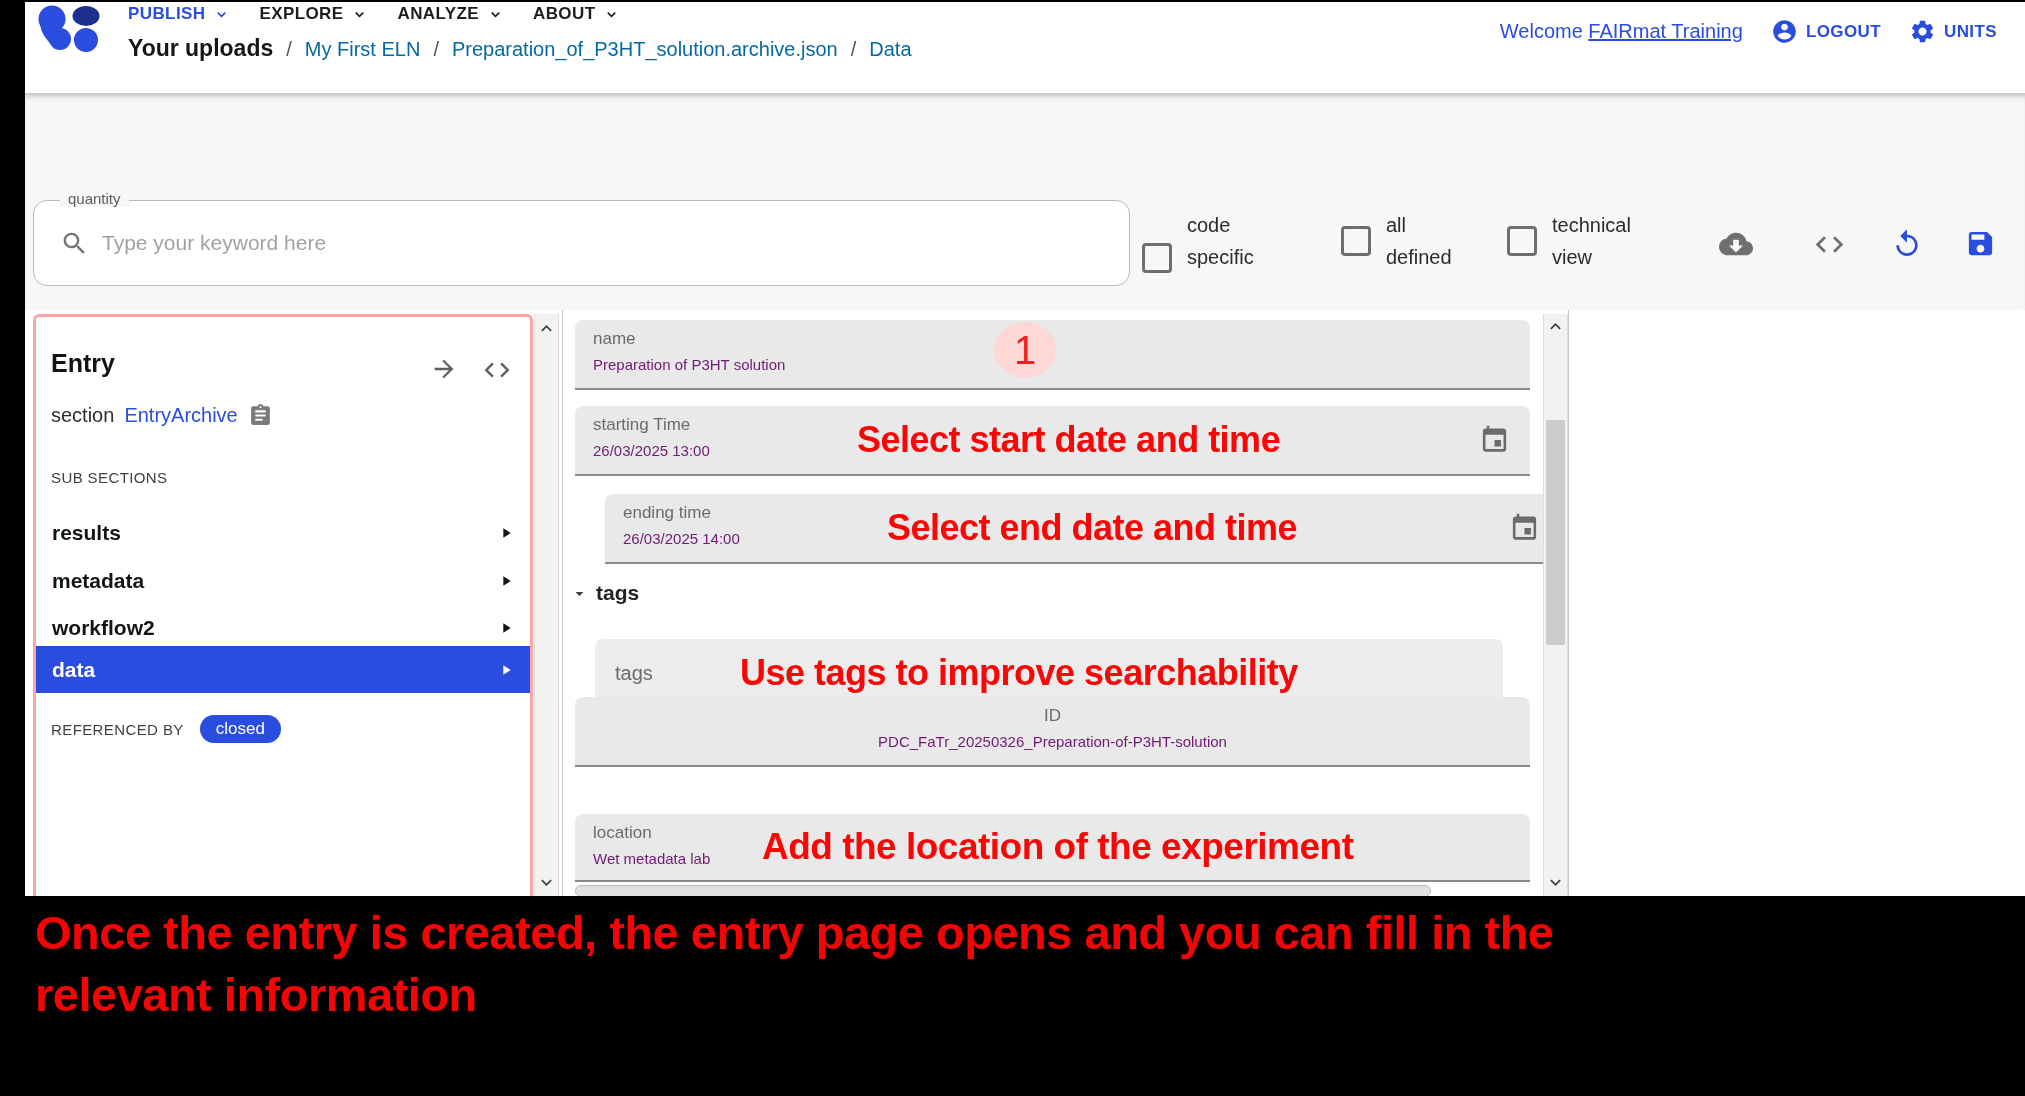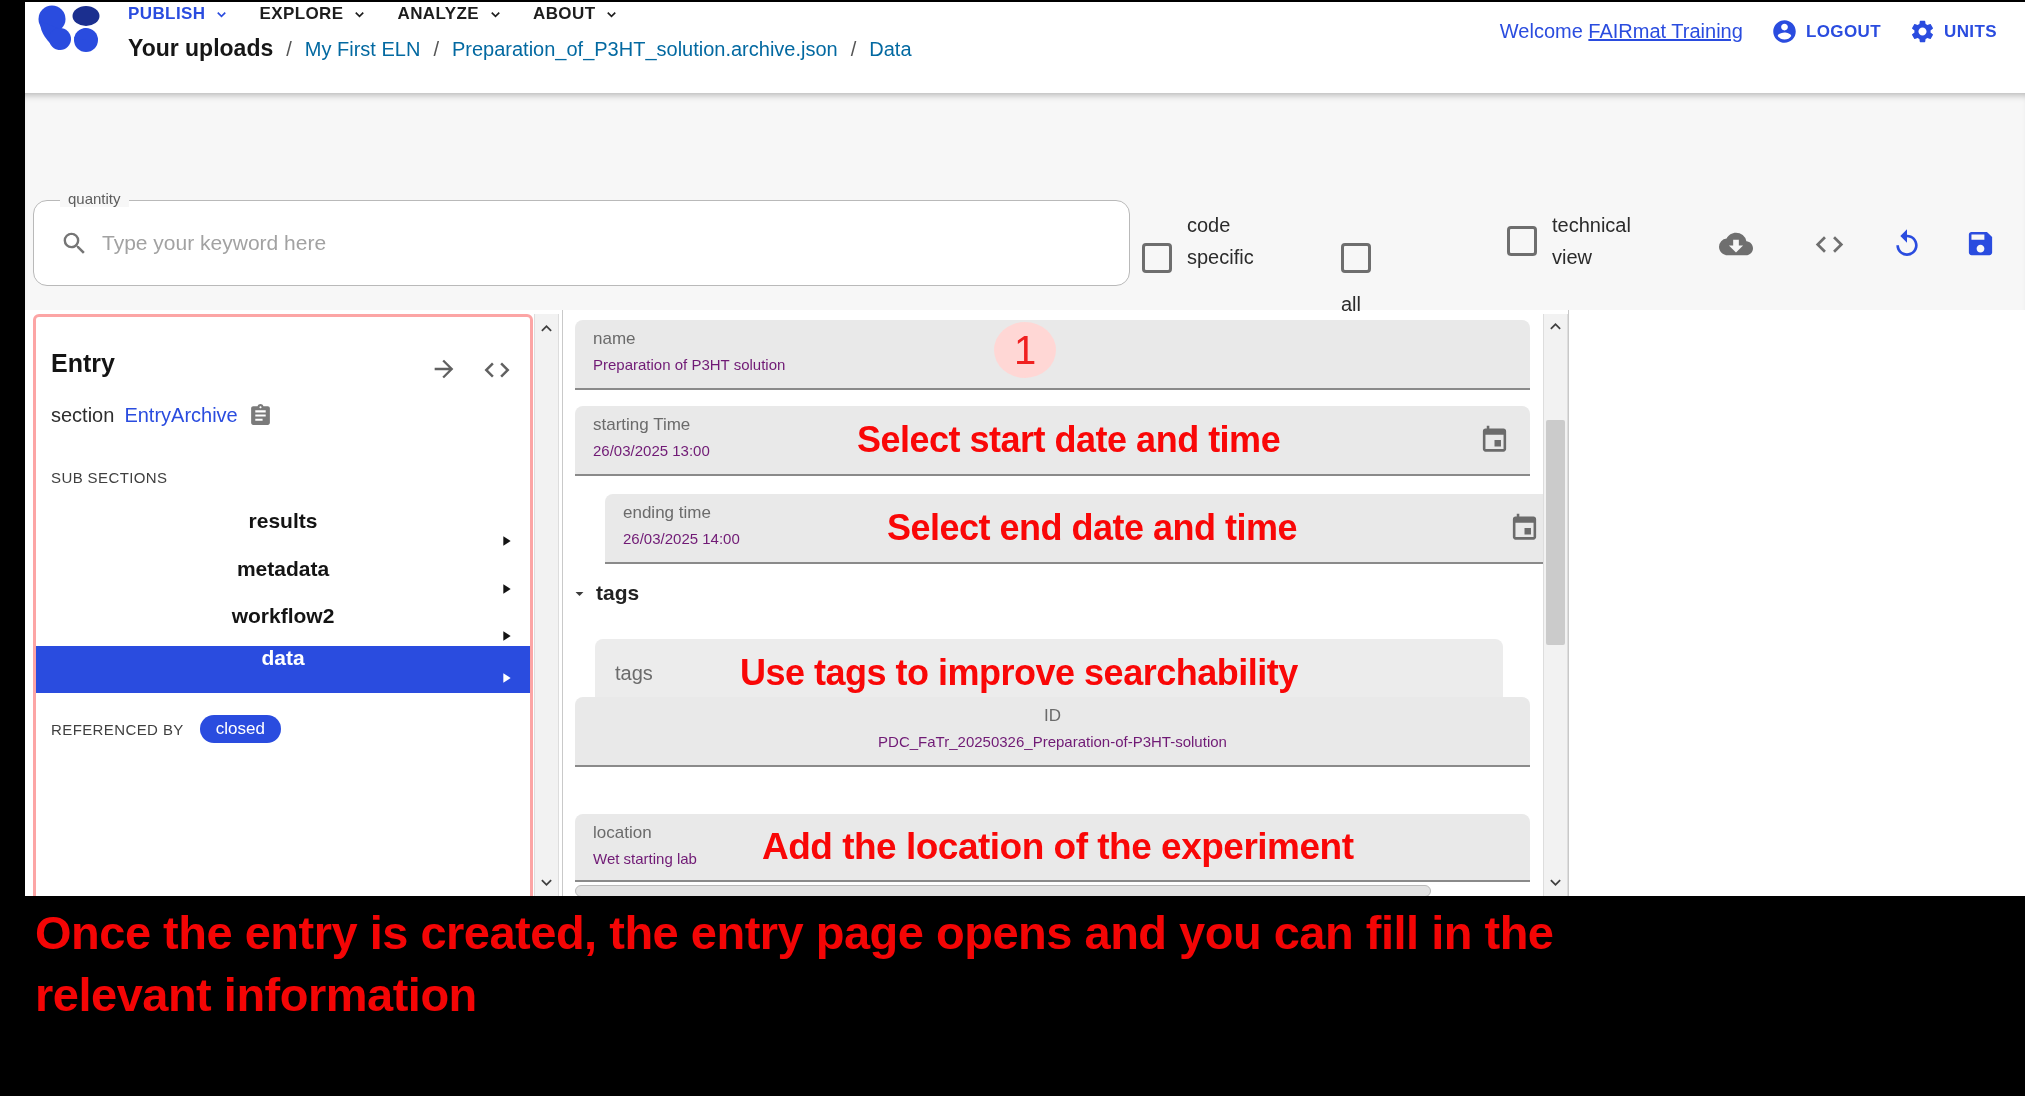--- a/index.html
+++ b/index.html
@@ -47,21 +47,21 @@
   .vline { position:absolute; top:308px; height:588px; width:1px; background:#c9c9c9; }
 
   .panel { position:absolute; left:8px; top:312px; width:500px; height:600px; background:#fff; border:3px solid #fca5a5; border-radius:6px 6px 0 0; }
   .panel-title { position:absolute; left:15px; top:32px; font-size:25px; font-weight:700; color:#141414; }
   .panel-icon { position:absolute; top:38px; color:#616161; cursor:pointer; }
   .section-row { position:absolute; left:15px; top:86px; display:flex; align-items:center; gap:10px; font-size:20px; color:#2e2e2e; }
   .section-row .link { color:#2a4cdf; cursor:pointer; }
   .section-row svg { width:25px; height:25px; color:#7a7a7a; }
   .overline { font-size:15px; color:#3f3f3f; letter-spacing:.4px; }
   .subsec-label { position:absolute; left:15px; top:152px; }
-  .srow { position:absolute; left:0; width:100%; height:47px; display:flex; align-items:center; padding:0 16px; font-size:21px; font-weight:700; color:#141414; cursor:pointer;flex-direction:column; }
+  .srow { position:absolute; left:0; width:100%; height:47px; display:flex; align-items:center; padding:0 16px; font-size:21px; font-weight:700; color:#141414; cursor:pointer; }
   .srow svg { width:16px; height:16px; margin-left:auto; }
   .srow.selected { background:#2a4cdf; color:#fff; }
   .refrow { position:absolute; left:15px; top:398px; display:flex; align-items:center; gap:16px; }
   .pill { background:#2a4cdf; color:#fff; font-size:17px; padding:4px 16px; border-radius:15px; cursor:pointer; }
 
   .scrollbar { position:absolute; top:312px; width:25px; height:584px; background:#f2f2f2; border-left:1px solid #ddd; border-right:1px solid #ddd; }
   .scrollbar svg { position:absolute; left:1px; width:21px; height:21px; color:#3f3f3f; cursor:pointer; }
   .sb-thumb { position:absolute; left:2px; width:19px; background:#cbcbcb; border-radius:2px; cursor:pointer; }
 
   .field { position:absolute; background:#e9e9e9; border-radius:8px 8px 0 0; border-bottom:2px solid #8a8a8a; padding:9px 18px 0; cursor:text; }
@@ -162,21 +162,21 @@
       <input type="text" value="" placeholder="Type your keyword here" style="">
     </div>
 
     <div class="cbx" style="left:1117px; top:116px;align-items:flex-end;">
       <div class="box"></div>
       <div class="lbl">
         <div>code</div>
           <div>specific</div>
       </div>
     </div>
-    <div class="cbx" style="left:1316px; top:133px;flex-direction:column;">
+    <div class="cbx" style="left:1316px; top:116px;">
       <div class="box"></div>
       <div class="lbl">
         <div>all</div>
           <div>defined</div>
       </div>
     </div>
     <div class="cbx" style="left:1482px; top:116px;">
       <div class="box"></div>
       <div class="lbl">
         <div>technical</div>
@@ -306,21 +306,21 @@
     <div class="annotation" style="left:145px;">Use tags to improve searchability</div>
   </div>
 
   <div class="field" style="left:550px; top:695px; width:955px; height:70px;text-align:center;">
     <div class="flabel">ID</div>
     <div class="fvalue">PDC_FaTr_20250326_Preparation-of-P3HT-solution</div>
   </div>
 
   <div class="field" style="left:550px; top:812px; width:955px; height:68px;">
     <div class="flabel">location</div>
-    <div class="fvalue">Wet starting lab</div>
+    <div class="fvalue">Wet metadata lab</div>
     <div class="annotation" style="left:187px; font-size:37px;">Add the location of the experiment</div>
   </div>
 
   <div class="hscroll"></div>
 
   <div class="scrollbar" style="left:1518px;">
     <svg style="top:2px;" viewBox="0 0 24 24" fill="currentColor">
         <path d="M7.41 15.41L12 10.83l4.59 4.58L18 14l-6-6-6 6z"></path>
       </svg>
     <div class="sb-thumb" style="top:106px; height:225px;"></div>

